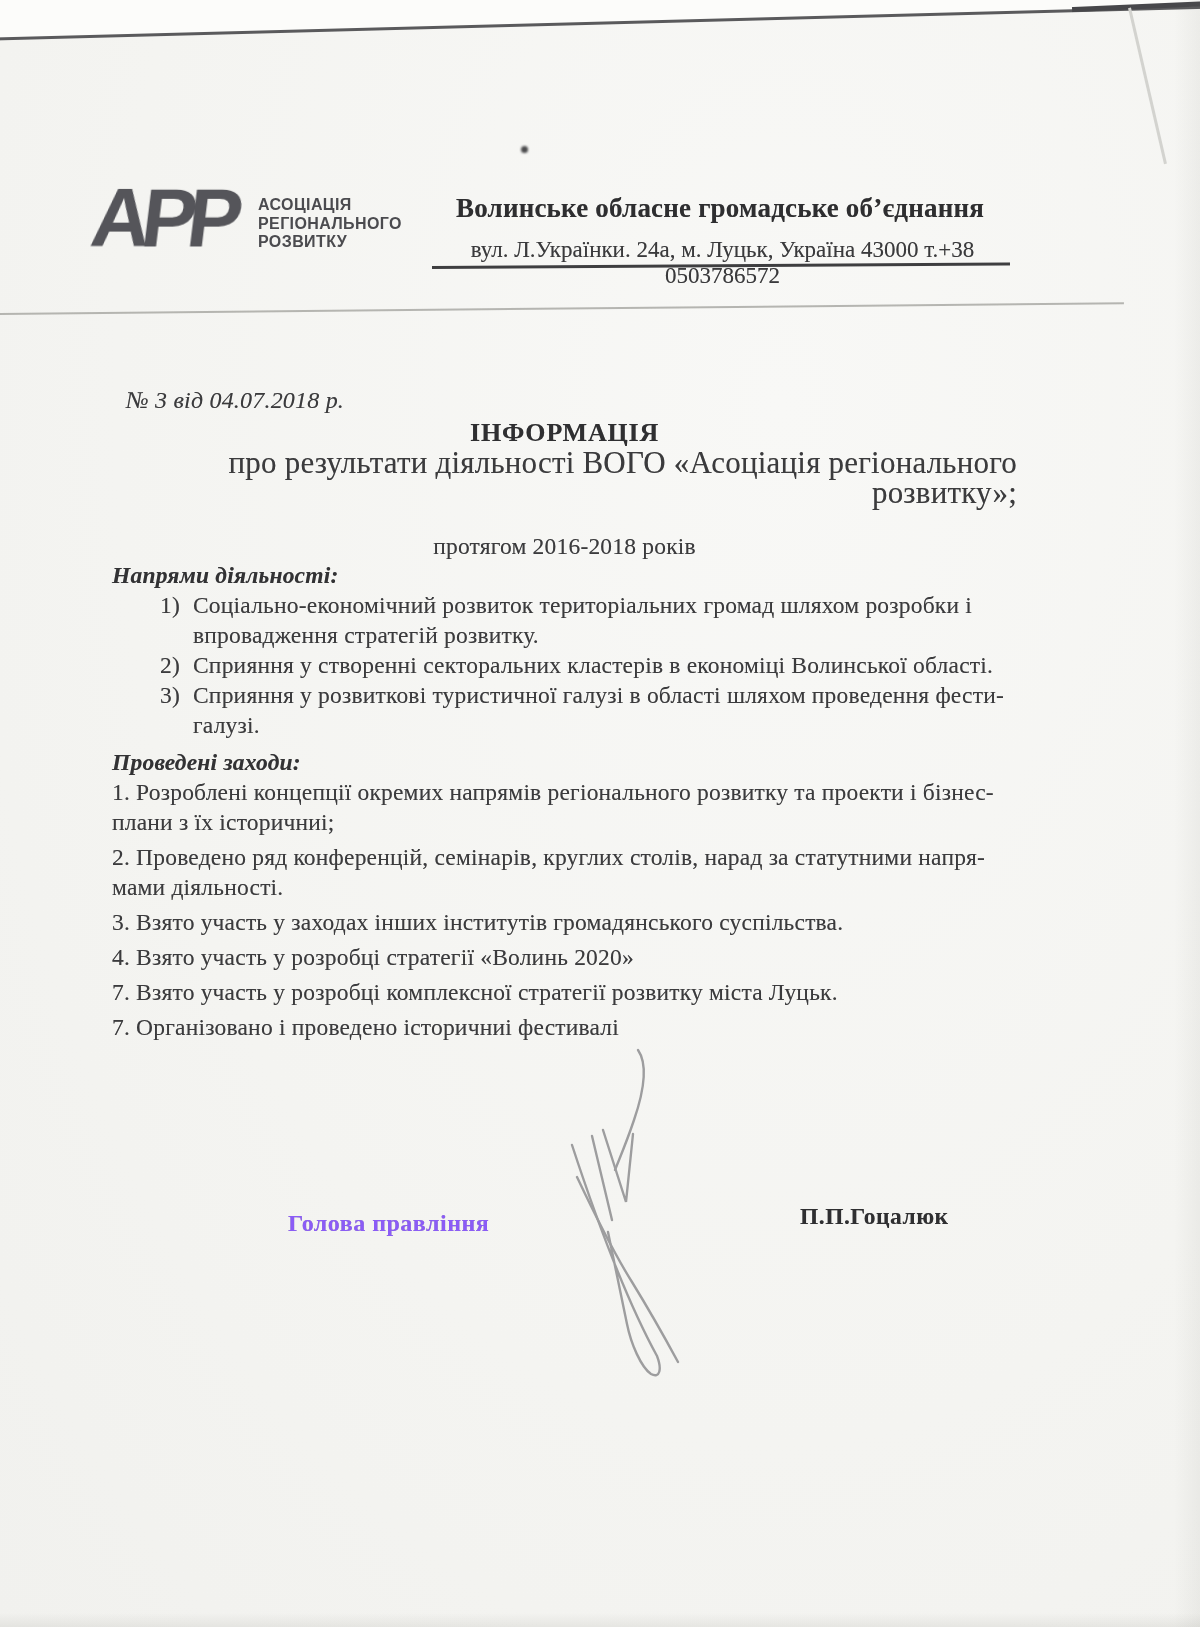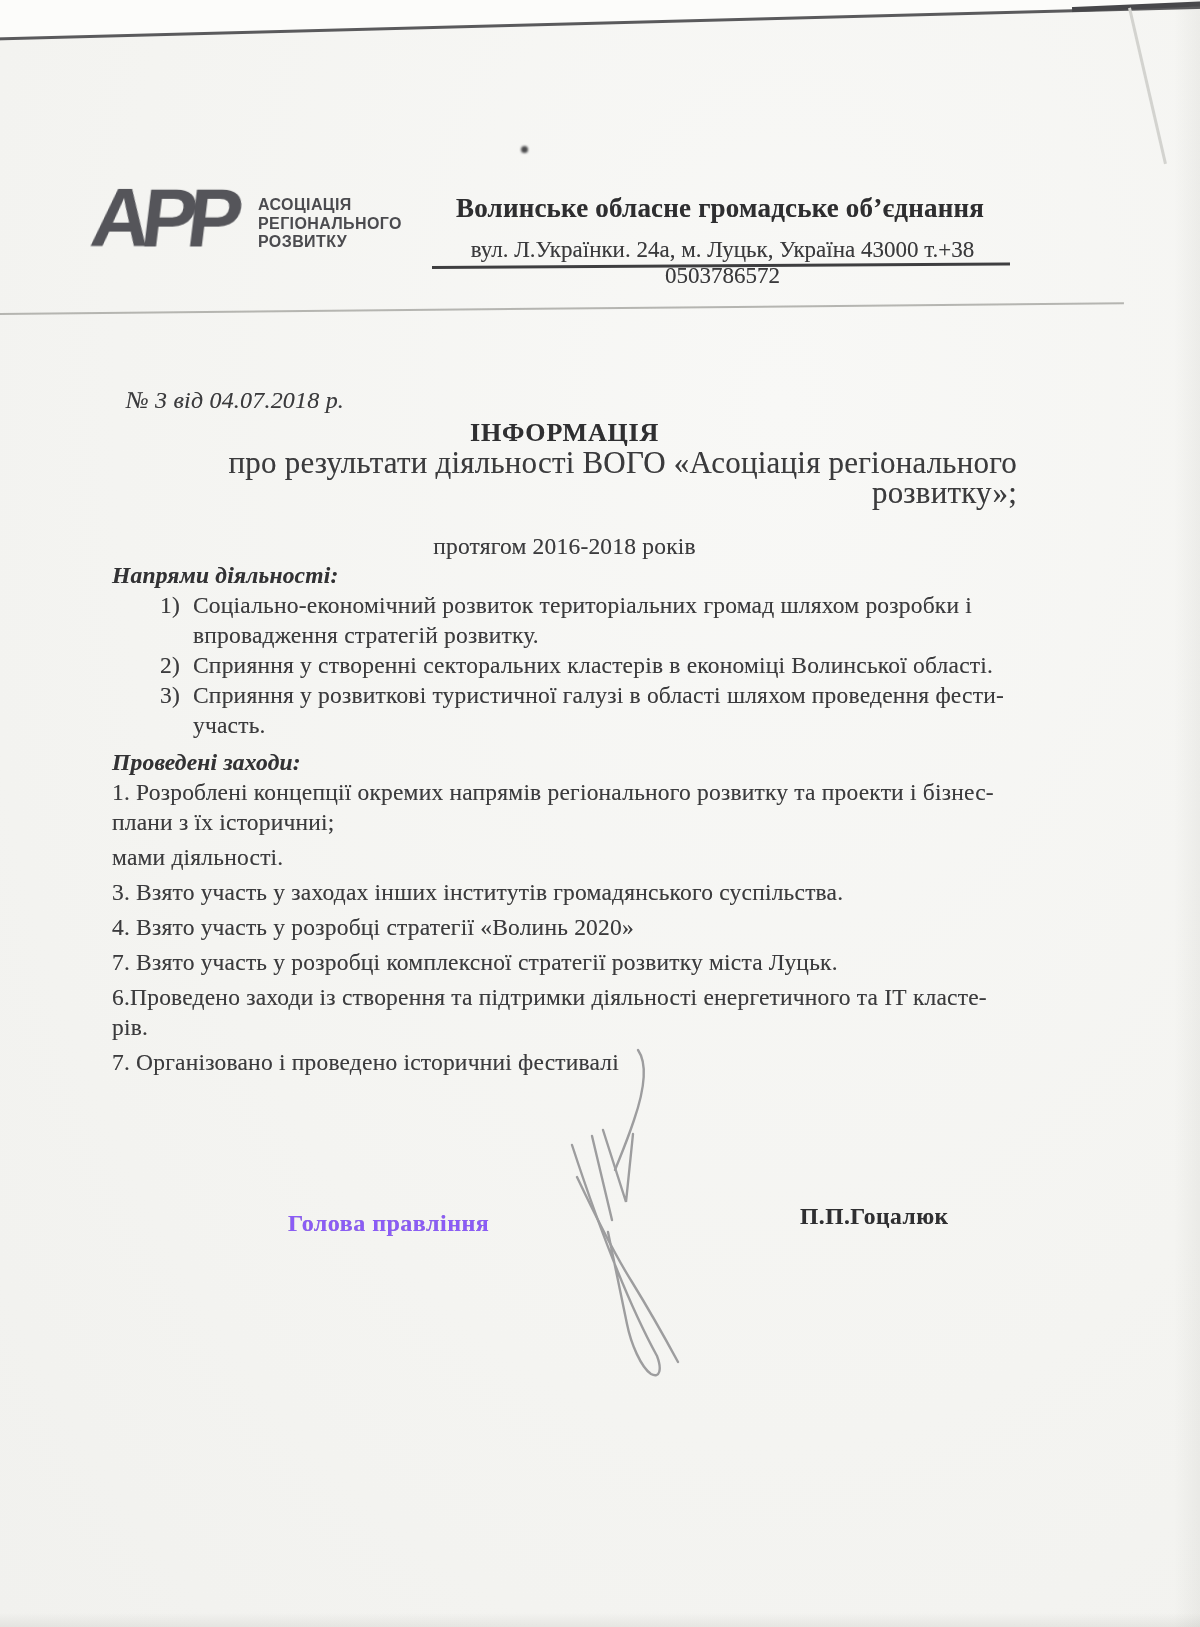--- a/index.html
+++ b/index.html
@@ -144,45 +144,42 @@
   <div class="dir-item">
     <div class="dir-num">2)</div>
     <div>
       <div>Сприяння у створенні секторальних кластерів в економіці Волинської області.</div>
     </div>
   </div>
   <div class="dir-item">
     <div class="dir-num">3)</div>
     <div>
       <div>Сприяння у розвиткові туристичної галузі в області шляхом проведення фести-</div>
-      <div>участь.</div>
+      <div>галузі.</div>
     </div>
   </div>
 
   <div class="events-heading">Проведені заходи:</div>
 
   <div class="event">
     <div>1. Розроблені концепції окремих напрямів регіонального розвитку та проекти і бізнес-</div>
     <div>плани з їх історичниі;</div>
   </div>
   <div class="event">
+    <div>2. Проведено ряд конференцій, семінарів, круглих столів, нарад за статутними напря-</div>
     <div>мами діяльності.</div>
   </div>
   <div class="event">
     <div>3. Взято участь у заходах інших інститутів громадянського суспільства.</div>
   </div>
   <div class="event">
     <div>4. Взято участь у розробці стратегії «Волинь 2020»</div>
   </div>
   <div class="event">
     <div>7. Взято участь у розробці комплексної стратегії розвитку міста Луцьк.</div>
-  </div>
-  <div class="event">
-    <div>6.Проведено заходи із створення  та підтримки діяльності енергетичного та ІТ класте-</div>
-    <div>рів.</div>
   </div>
   <div class="event">
     <div>7. Організовано і проведено історичниі фестивалі</div>
   </div>
 </div>
 
 <div class="sig-role soft">Голова правління</div>
 <div class="sig-name soft">П.П.Гоцалюк</div>
 
 <svg class="signature-svg" width="220" height="360" viewBox="0 0 220 360">

